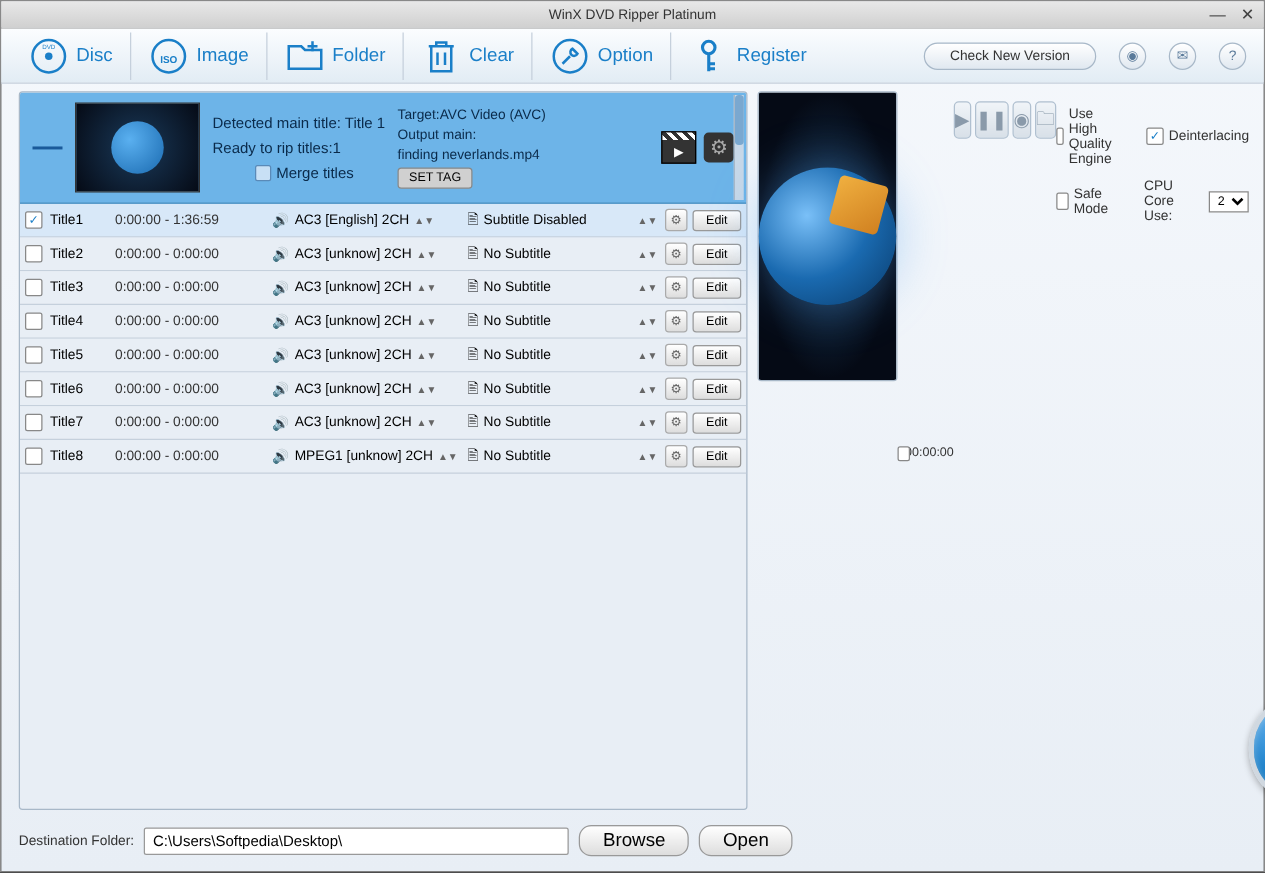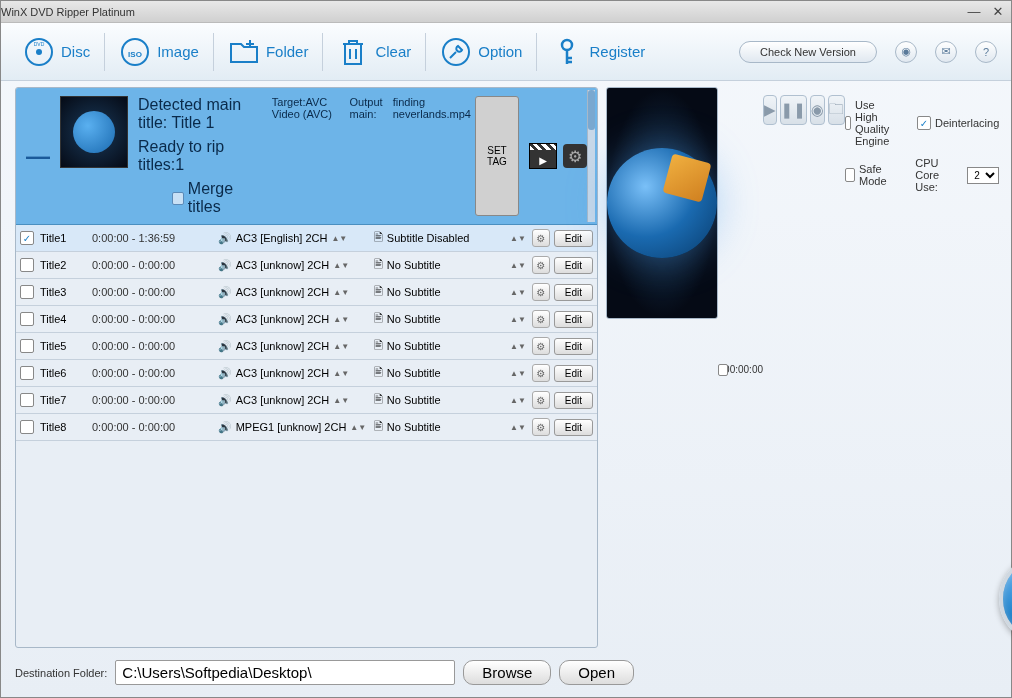--- a/index.html
+++ b/index.html
@@ -1,36 +1,36 @@
 <!DOCTYPE html>
 <html><head>
 <meta charset="utf-8">
 <style>
 * { box-sizing: border-box; margin: 0; padding: 0; font-family: Arial, sans-serif; }
 body { background: #3a3a3a; width: 1012px; height: 698px; overflow: hidden; }
 .window { width: 1012px; height: 698px; background: linear-gradient(#f5f8fc, #e8eef5); border: 1px solid #888; display: flex; flex-direction: column; }
-.titlebar { height: 22px; background: linear-gradient(#e8e8e8, #d0d0d0); display: flex; align-items: center; justify-content: flex-start; position: relative; font-size: 11px; color: #333; border-bottom: 1px solid #bbb; }
+.titlebar { height: 22px; background: linear-gradient(#e8e8e8, #d0d0d0); display: flex; align-items: center; justify-content: center; position: relative; font-size: 11px; color: #333; border-bottom: 1px solid #bbb; }
 .titlebar-controls { position: absolute; right: 6px; display: flex; gap: 10px; }
 .titlebar-btn { width: 14px; height: 14px; cursor: pointer; font-size: 13px; color: #444; display:flex;align-items:center;justify-content:center; }
-.toolbar { height: 58px; display: flex; align-items: center; padding: 0 14px; gap: 4px; background: linear-gradient(#fbfdff, #e2ecf4); border-bottom: 1px solid #c5d0dc; }
+.toolbar { height: 44px; display: flex; align-items: center; padding: 0 14px; gap: 4px; background: linear-gradient(#fbfdff, #e2ecf4); border-bottom: 1px solid #c5d0dc; }
 .tool-btn { display: flex; align-items: center; gap: 6px; padding: 2px 8px; cursor: pointer; color: #1a7fc8; font-size: 15px; }
 .tool-btn svg { width: 32px; height: 32px; }
 .tool-sep { width: 1px; height: 38px; background: #c5d0dc; margin: 0 2px; }
 .toolbar-right { margin-left: auto; display: flex; align-items: center; gap: 18px; }
 .check-version { font-size: 11px; padding: 4px 20px; border-radius: 12px; border: 1px solid #a8b8c8; background: linear-gradient(#fff,#e0e8f0); cursor:pointer; color:#333; }
 .circle-btn { width: 22px; height: 22px; border-radius: 50%; border: 1px solid #a8b8c8; background: linear-gradient(#fff,#e0e8f0); display:flex;align-items:center;justify-content:center; cursor:pointer; font-size:11px; color:#5a7a9a; }
 .content { flex: 1; display: flex; padding: 6px 14px 6px 14px; gap: 8px; }
 .left-panel { width: 600px; display:flex; flex-direction:column; }
 .list-area { border: 1px solid #a8b8c8; background: #e8eef5; flex:1; display:flex; flex-direction:column; overflow:hidden; border-radius:3px; }
 .info-header { background: #6db4e8; padding: 8px 10px; display: flex; gap: 10px; border-bottom: 1px solid #4a8fc0; position:relative; }
 .minus-btn { width:24px; align-self:center; color:#1a5a9a; font-size:24px; font-weight:bold; cursor:pointer; }
 .thumb { width: 100px; height: 72px; background: radial-gradient(circle at center,#1a3a5a,#050a15); border:1px solid #333; display:flex;align-items:center;justify-content:center; }
 .thumb-disc { width:42px;height:42px;border-radius:50%;background:radial-gradient(circle at 35% 35%,#5ab0f0,#1a6ab0);position:relative; }
-.info-col { font-size: 16px; color: #0a2a4a; display:flex;flex-direction:column; gap:6px; justify-content:center; }
-.info-col2 { font-size: 11px; color: #0a2a4a; display:flex;gap:4px; justify-content:center; }
+.info-col { font-size: 12px; color: #0a2a4a; display:flex;flex-direction:column; gap:6px; justify-content:center; }
+.info-col2 { font-size: 11px; color: #0a2a4a; display:flex;flex-direction:column; gap:4px; justify-content:center; }
 .merge-row { display:flex; align-items:center; gap:4px;padding-left:34px; }
 .merge-chk { width:13px;height:13px;border:1px solid #5a8ab8;background:#c8e0f5;border-radius:2px; }
 .settag { font-size:10px; padding:2px 8px; border:1px solid #888; background:#d0d0d0; border-radius:3px; cursor:pointer; width:60px; }
 .hdr-icons { margin-left:auto; display:flex; gap:6px; align-items:center; }
 .clapper { width:28px;height:26px;background:#333;border:1px solid #000;position:relative; }
 .clapper::before{content:'';position:absolute;top:0;left:0;right:0;height:6px;background:repeating-linear-gradient(45deg,#fff,#fff 3px,#333 3px,#333 6px);}
 .clapper::after{content:'▶';position:absolute;bottom:2px;left:50%;transform:translateX(-50%);color:#fff;font-size:10px;}
 .gear-dark { width:24px;height:24px;background:#333;border-radius:4px;display:flex;align-items:center;justify-content:center;color:#aaa;cursor:pointer; }
 .scroll-ind { position:absolute; right:2px; top:2px; bottom:2px; width:8px; background:#c8d8e8; border-left:1px solid #a8b8c8; }
 .scroll-thumb { width:100%; height:40px; background:#7aa8d0; border-radius:3px; }
@@ -56,21 +56,21 @@
 .player-ctrls { display:flex; gap:3px; margin-top:8px; }
 .pctrl { flex:1; height:30px; border:1px solid #b0c0d0; background:linear-gradient(#f0f4f8,#d8e0e8); border-radius:4px; display:flex;align-items:center;justify-content:center;color:#8a9aaa;font-size:15px;cursor:pointer; }
 .options { margin-top:12px; font-size:11px; color:#333; }
 .opt-row { display:flex; gap:20px; margin-bottom:10px; align-items:center; }
 .opt-chk { width:14px;height:14px;border:1px solid #888;background:#fff;border-radius:2px;display:inline-flex;align-items:center;justify-content:center;font-size:10px;color:#1a7fc8;cursor:pointer;margin-right:4px;vertical-align:middle; }
 .opt-item { display:flex;align-items:center; }
 .cpu-sel { border:1px solid #888;background:#fff;font-size:10px;padding:1px 2px;width:40px; }
 .run-area { margin-top:auto; display:flex; justify-content:flex-end; padding-bottom:4px; }
 .run-btn { width:90px;height:90px;border-radius:50%;background:radial-gradient(circle at 35% 30%,#6ab8f8,#1a7fc8,#0a5a9a);border:4px solid #d0d8e0;display:flex;align-items:center;justify-content:center;color:#fff;font-size:20px;font-weight:bold;font-style:italic;cursor:pointer;box-shadow:inset 0 2px 8px rgba(255,255,255,0.4),0 2px 6px rgba(0,0,0,0.3);text-align:right; }
 .footer { padding:6px 14px 12px; display:flex;align-items:center;gap:8px;font-size:11px;color:#333; }
-.dest-input { flex:0 0 340px; border:1px solid #999;background:#fff;padding:3px 6px;font-size:15px;border-radius:2px; }
+.dest-input { flex:0 0 340px; border:1px solid #999;background:#fff;padding:3px 6px;font-size:12px;border-radius:2px; }
 .foot-btn { font-size:15px;padding:3px 18px;border:1px solid #999;background:linear-gradient(#fff,#ddd);border-radius:10px;cursor:pointer; }
 </style>
 </head>
 <body>
 
 <div class="window">
   <div class="titlebar">
     <span>WinX DVD Ripper Platinum</span>
     <div class="titlebar-controls">
       <span class="titlebar-btn">—</span>

